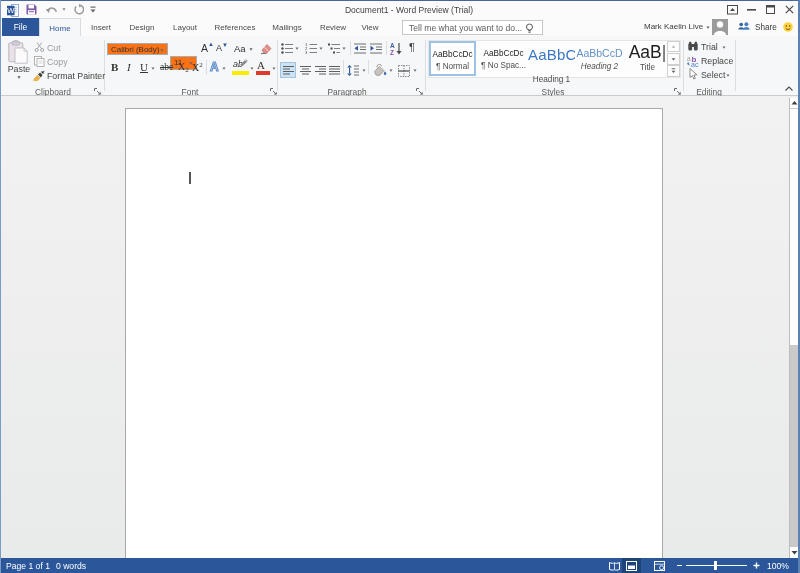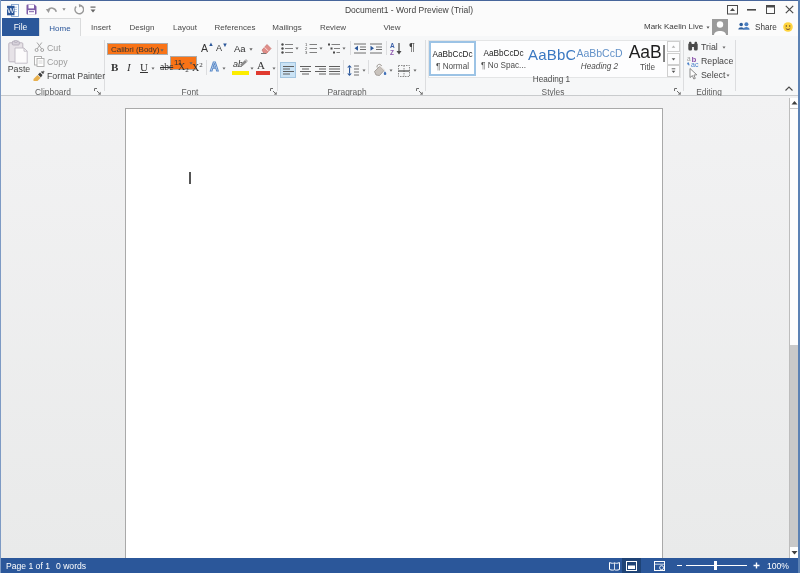--- a/index.html
+++ b/index.html
@@ -116,21 +116,28 @@
 
 <div class="abs" id="tabrow">
   <div class="abs" id="filetab">File</div>
   <div class="abs" id="hometab">Home</div>
   <div class="tab" style="left:101px;">Insert</div>
   <div class="tab" style="left:142px;">Design</div>
   <div class="tab" style="left:185px;">Layout</div>
   <div class="tab" style="left:235px;">References</div>
   <div class="tab" style="left:287px;">Mailings</div>
   <div class="tab" style="left:333px;">Review</div>
-  <div class="tab" style="left:392px;">View</div>
+  <div class="tab" style="left:370px;">View</div>
+  <div class="abs" id="tellme"><span style="margin-left:6px;">Tell me what you want to do...</span>
+    <svg class="abs" style="left:122px;top:1.5px;" width="9" height="12" viewBox="0 0 9 12">
+      <circle cx="4.5" cy="4" r="3" fill="none" stroke="#555" stroke-width="1"></circle>
+      <rect x="3.2" y="7.2" width="2.6" height="1" fill="#555"></rect>
+      <rect x="3.4" y="8.7" width="2.2" height="1" fill="#555"></rect>
+    </svg>
+  </div>
   <div class="abs" style="left:644px;top:4px;font-size:8px;color:#3c3c3c;">Mark Kaelin Live</div>
   <div class="cw" style="left:706px;top:8px;"><span class="caret" style="transform:scale(0.75);border-top-color:#555;"></span></div>
   <div class="abs" style="left:712px;top:1px;width:16px;height:16px;background:#9b9b9b;">
     <svg width="16" height="16" viewBox="0 0 16 16">
       <circle cx="8" cy="5.5" r="3.2" fill="#fff"></circle>
       <path d="M2 16 C2 10.5 14 10.5 14 16 Z" fill="#fff"></path>
     </svg>
   </div>
   <div class="abs" style="left:738px;top:4px;">
     <svg width="12" height="9" viewBox="0 0 12 9">

